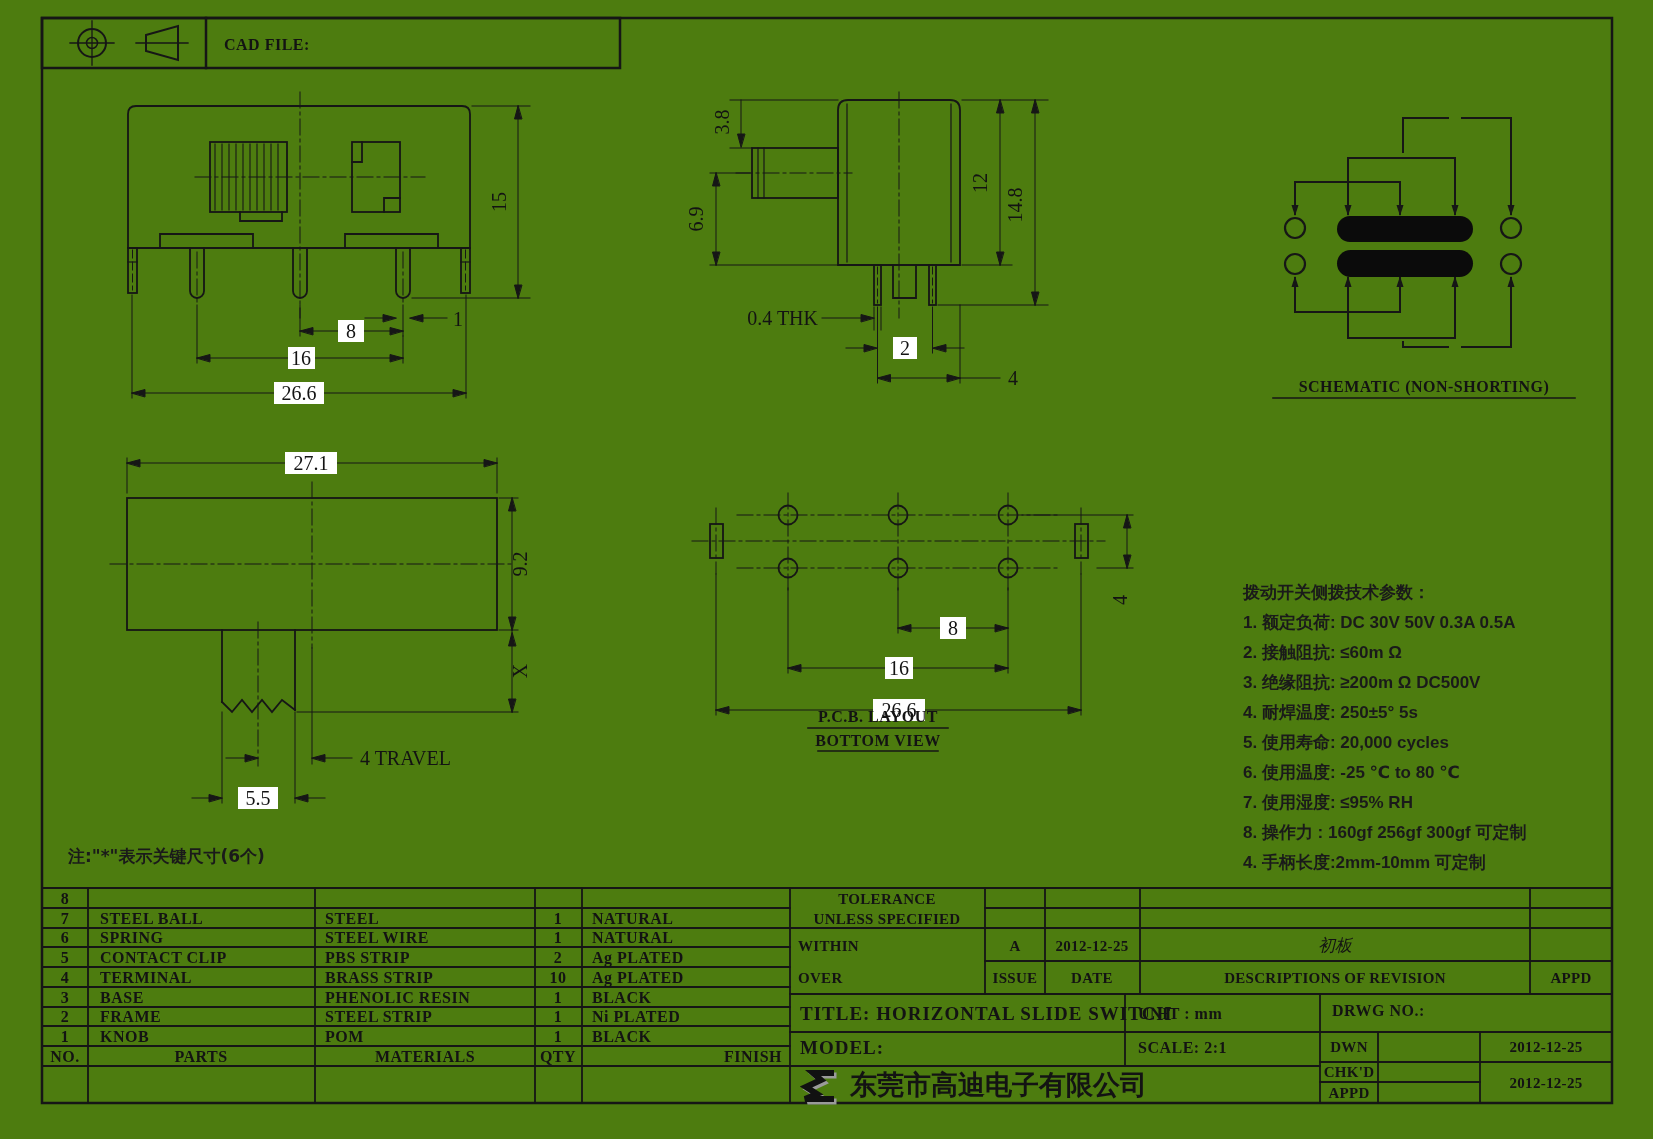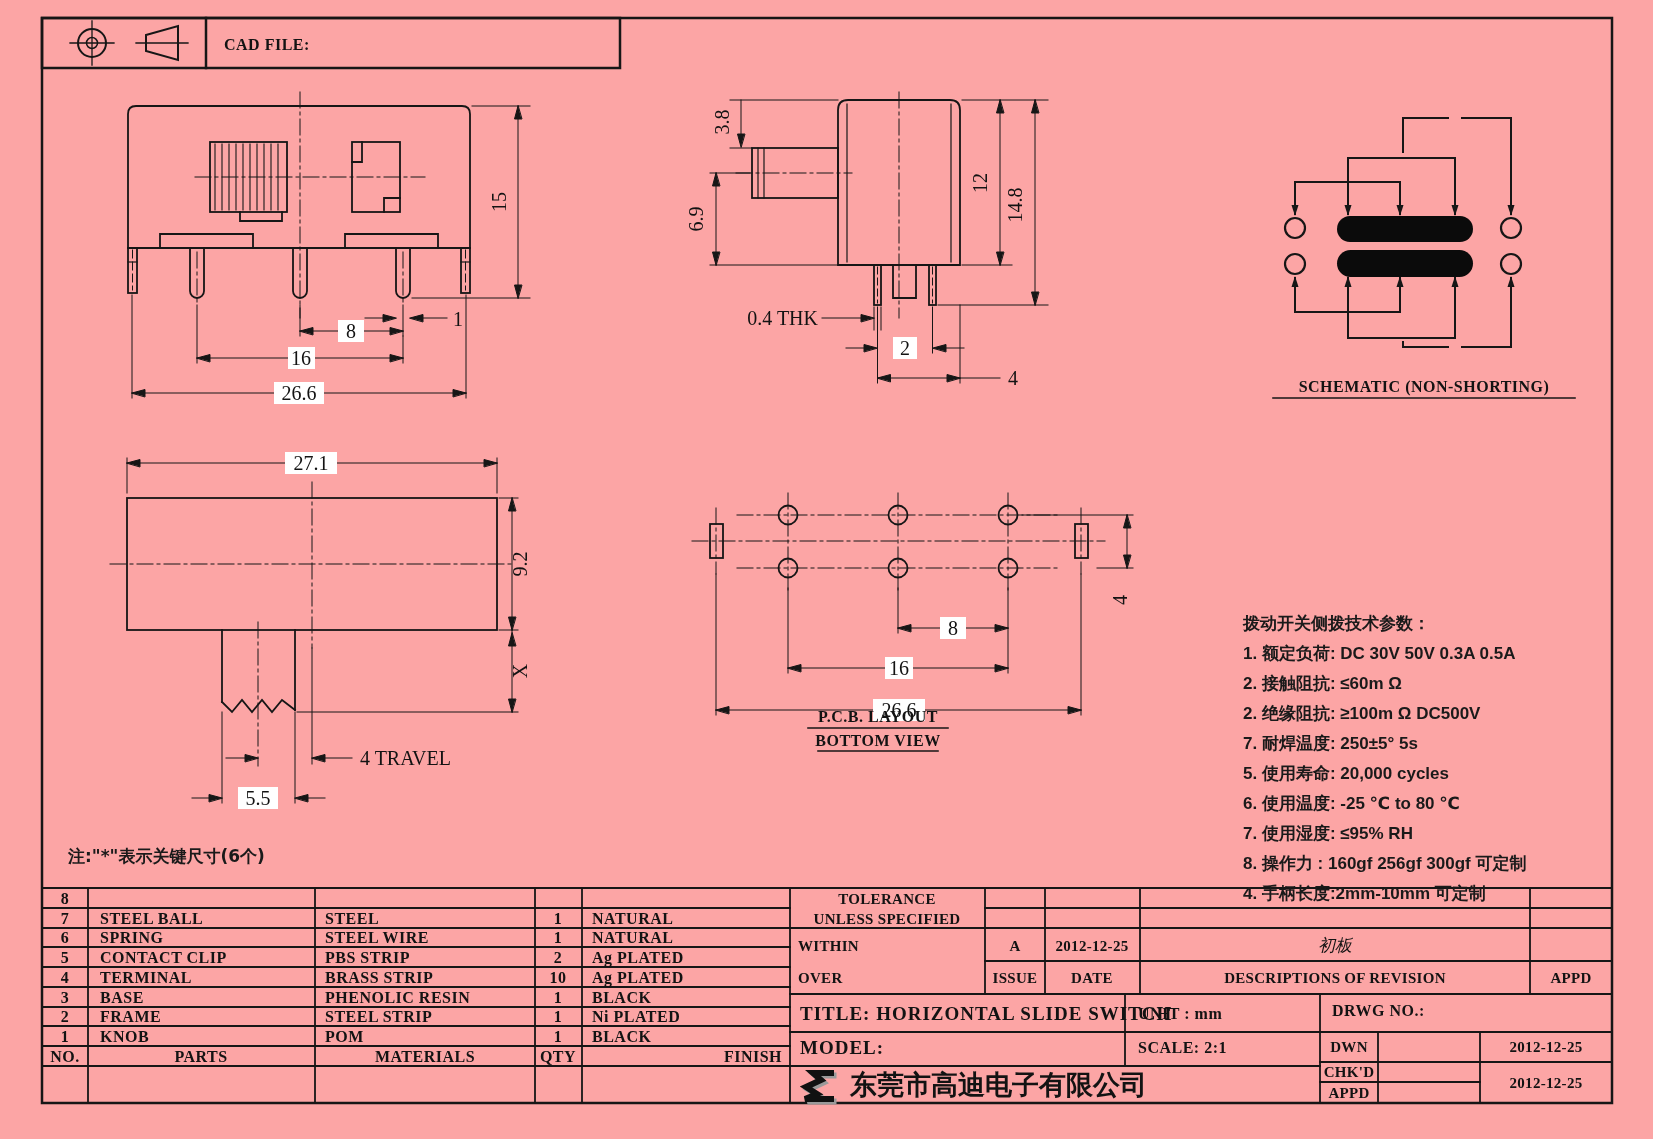--- a/index.html
+++ b/index.html
@@ -1,25 +1,25 @@
 <!DOCTYPE html>
 <html><head>
 <meta charset="utf-8">
 <style>
   html,body{margin:0;padding:0;background:#fff;}
-  #sheet{position:relative;width:1653px;height:1139px;background:#fca5a5;overflow:hidden;
+  #sheet{position:relative;width:1653px;height:1139px;background:#4d7c0f;overflow:hidden;
          font-family:"Liberation Serif","DejaVu Serif",serif;color:#111;}
   svg text{fill:#131313;}
   .dim{font-size:20px;font-family:"Liberation Serif","DejaVu Serif",serif;}
   .tbl{font-size:16px;font-weight:bold;font-family:"Liberation Serif","DejaVu Serif",serif;letter-spacing:.5px;}
   .tbl2{font-size:15px;font-weight:bold;font-family:"Liberation Serif","DejaVu Serif",serif;letter-spacing:.3px;}
   .big{font-size:19px;font-weight:bold;letter-spacing:1px;}
   .cjk{font-family:"DejaVu Sans","Liberation Sans",sans-serif;}
   #params{position:absolute;left:1243px;top:578px;width:330px;
-          font:600 17px "Liberation Sans","DejaVu Sans",sans-serif;color:#1a1a1a;margin-top:31px;}
+          font:600 17px "Liberation Sans","DejaVu Sans",sans-serif;color:#1a1a1a;}
   #params div{height:30px;line-height:30px;white-space:nowrap;}
   #note{position:absolute;left:68px;top:845px;font:bold 17px "DejaVu Sans","Liberation Sans",sans-serif;color:#1a1a1a;}
   #company-text{font-family:"DejaVu Sans","Liberation Sans",sans-serif;font-weight:bold;font-size:27px;}
 </style>
 </head>
 <body>
 
 <div id="sheet">
 
 <svg width="1653" height="1139" viewBox="0 0 1653 1139" stroke-linecap="square" fill="none">
@@ -417,22 +417,22 @@
     </g>
     <text id="company-text" x="850" y="1094">东莞市高迪电子有限公司</text>
   </g>
 </svg>
 
   
   <div id="params">
     <div>拨动开关侧拨技术参数：</div>
     <div>1. 额定负荷: DC 30V   50V   0.3A   0.5A</div>
     <div>2. 接触阻抗: ≤60m Ω</div>
-    <div>2. 绝缘阻抗: ≥100m Ω  DC500V</div>
-    <div>7. 耐焊温度: 250±5°  5s</div>
+    <div>3. 绝缘阻抗: ≥200m Ω  DC500V</div>
+    <div>4. 耐焊温度: 250±5°  5s</div>
     <div>5. 使用寿命: 20,000 cycles</div>
     <div>6. 使用温度: -25 ℃  to 80 ℃</div>
     <div>7. 使用湿度: ≤95% RH</div>
     <div>8. 操作力 : 160gf   256gf   300gf  可定制</div>
     <div>4. 手柄长度:2mm-10mm  可定制</div>
   </div>
 
   
   <div id="note">注:"*"表示关键尺寸(6个)</div>
 

